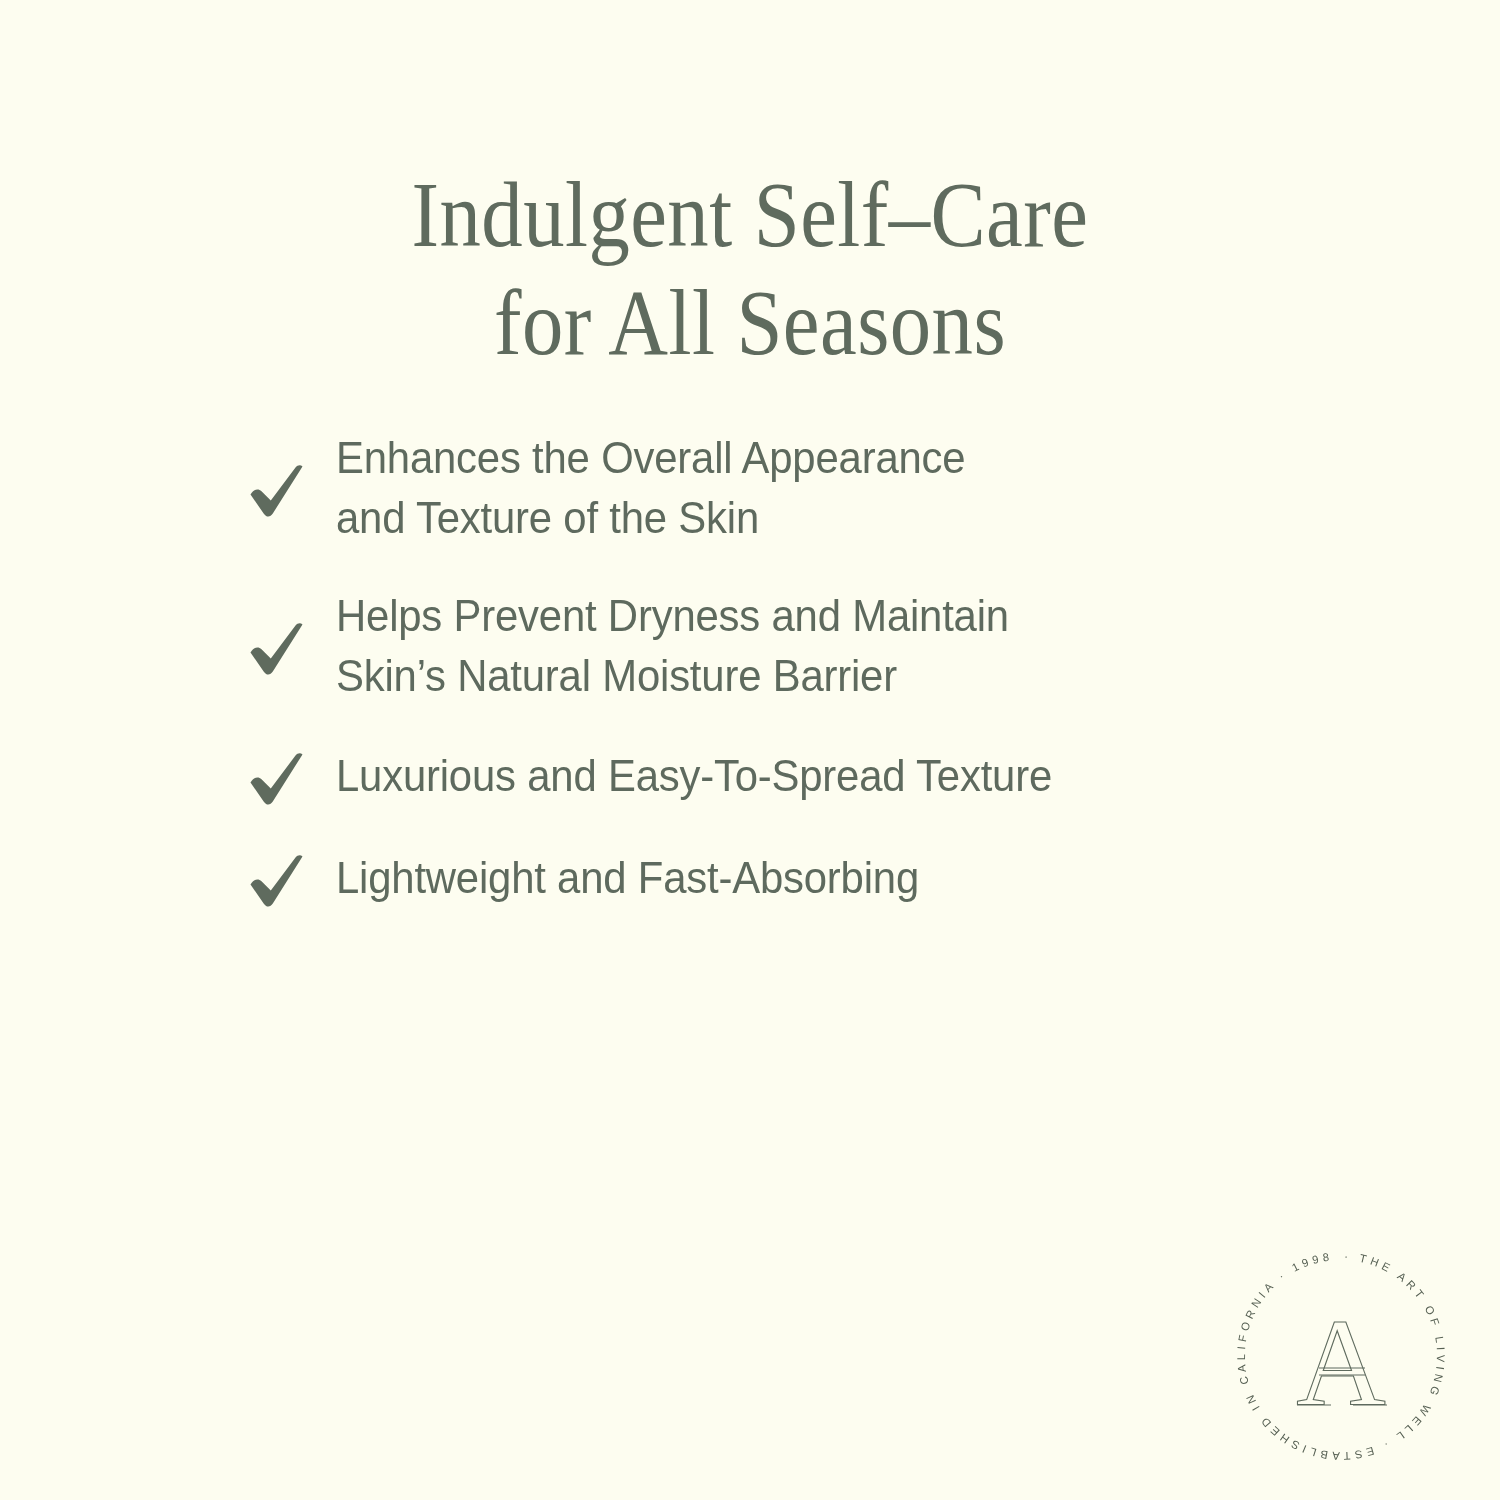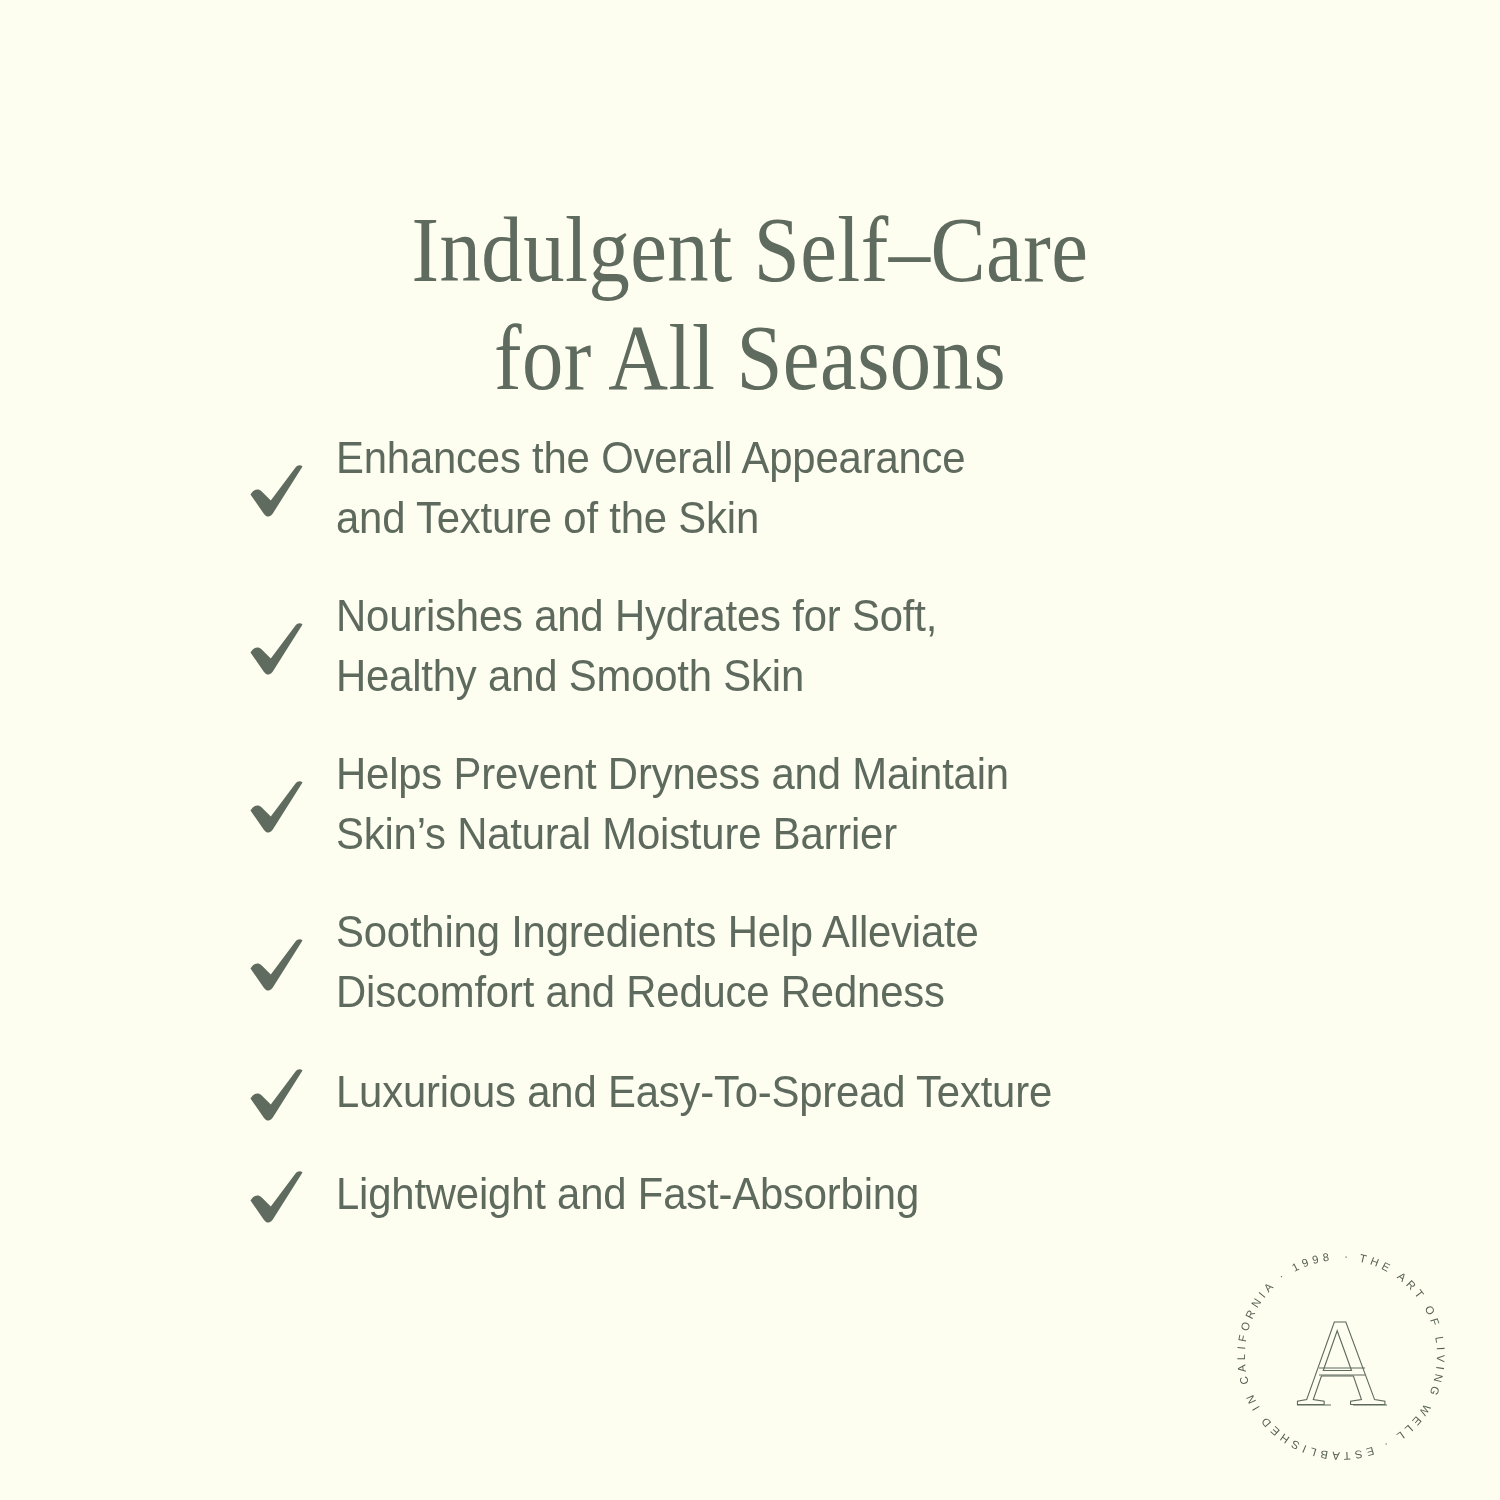--- a/index.html
+++ b/index.html
@@ -22,21 +22,20 @@
     box-sizing: border-box;
   }
 
   
   .title-block {
     position: absolute;
     top: 160px;
     left: 0;
     width: 1500px;
     text-align: center;
-    margin-top: 35px;
   }
   .title-line {
     font-family: "Liberation Serif", "DejaVu Serif", serif;
     color: #5f6b5e;
     font-size: 94px;
     line-height: 108px;
     letter-spacing: 0.5px;
     font-weight: 400;
     transform: scaleX(0.88);
     transform-origin: center center;
@@ -116,49 +115,31 @@
     <div class="benefit-row">
       <span class="check-icon">
         <svg width="60" height="56" viewBox="0 0 60 56">
           <path d="M2.5 30.5 C5.5 25.5 10 24.2 13.5 27.2 L22.8 36.5 L47.5 3.5 C49.5 1.0 52.5 0.6 54.5 2.4 L24.8 49.5 C22.2 53.4 18.8 53.6 16.0 50.0 Z" fill="#5f6b5e"></path>
         </svg>
       </span>
       <span class="benefit-text">Enhances the Overall Appearance
 and Texture of the Skin</span>
     </div>
 
-    <div class="benefit-row">
-      <span class="check-icon">
-        <svg width="60" height="56" viewBox="0 0 60 56">
-          <path d="M2.5 30.5 C5.5 25.5 10 24.2 13.5 27.2 L22.8 36.5 L47.5 3.5 C49.5 1.0 52.5 0.6 54.5 2.4 L24.8 49.5 C22.2 53.4 18.8 53.6 16.0 50.0 Z" fill="#5f6b5e"></path>
-        </svg>
-      </span>
-      <span class="benefit-text">Nourishes and Hydrates for Soft,
-Healthy and Smooth Skin</span>
-    </div>
 
     <div class="benefit-row">
       <span class="check-icon">
         <svg width="60" height="56" viewBox="0 0 60 56">
           <path d="M2.5 30.5 C5.5 25.5 10 24.2 13.5 27.2 L22.8 36.5 L47.5 3.5 C49.5 1.0 52.5 0.6 54.5 2.4 L24.8 49.5 C22.2 53.4 18.8 53.6 16.0 50.0 Z" fill="#5f6b5e"></path>
         </svg>
       </span>
       <span class="benefit-text">Helps Prevent Dryness and Maintain
 Skin’s Natural Moisture Barrier</span>
     </div>
 
-    <div class="benefit-row">
-      <span class="check-icon">
-        <svg width="60" height="56" viewBox="0 0 60 56">
-          <path d="M2.5 30.5 C5.5 25.5 10 24.2 13.5 27.2 L22.8 36.5 L47.5 3.5 C49.5 1.0 52.5 0.6 54.5 2.4 L24.8 49.5 C22.2 53.4 18.8 53.6 16.0 50.0 Z" fill="#5f6b5e"></path>
-        </svg>
-      </span>
-      <span class="benefit-text">Soothing Ingredients Help Alleviate
-Discomfort and Reduce Redness</span>
-    </div>
 
     <div class="benefit-row">
       <span class="check-icon">
         <svg width="60" height="56" viewBox="0 0 60 56">
           <path d="M2.5 30.5 C5.5 25.5 10 24.2 13.5 27.2 L22.8 36.5 L47.5 3.5 C49.5 1.0 52.5 0.6 54.5 2.4 L24.8 49.5 C22.2 53.4 18.8 53.6 16.0 50.0 Z" fill="#5f6b5e"></path>
         </svg>
       </span>
       <span class="benefit-text">Luxurious and Easy-To-Spread Texture</span>
     </div>
 

